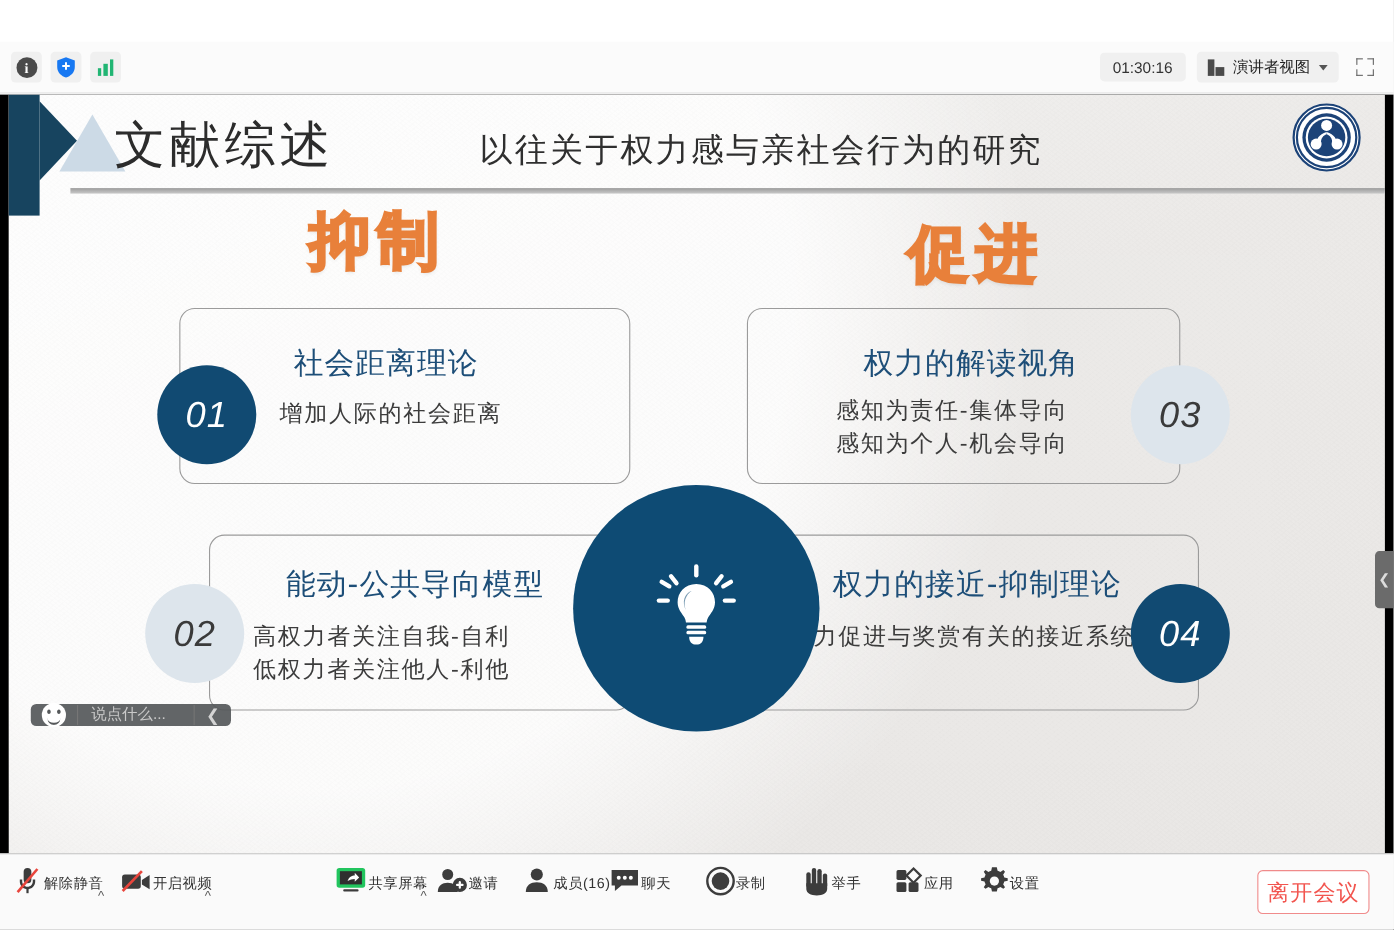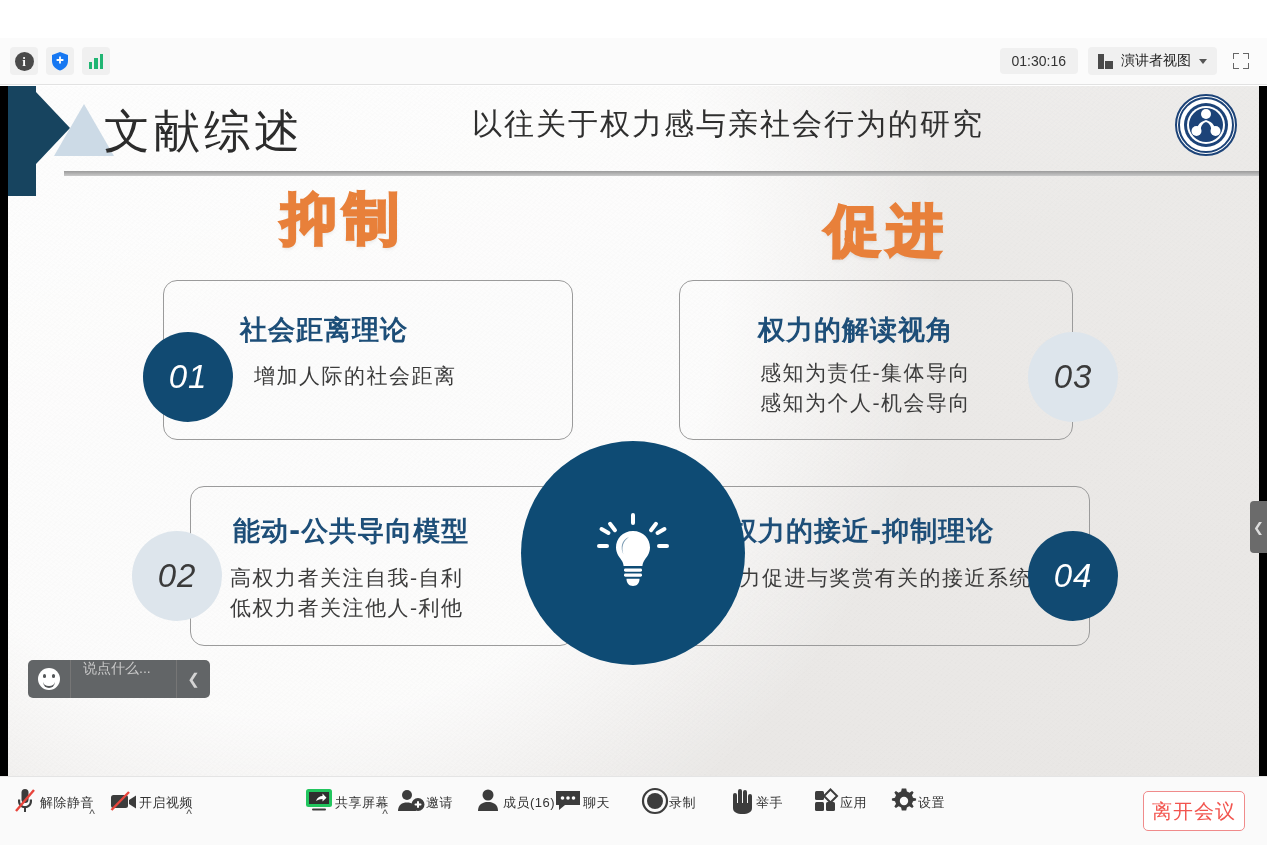--- a/index.html
+++ b/index.html
@@ -119,24 +119,23 @@
     position:absolute; left:46px; top:18px; width:0; height:0;
     border-left:30px solid transparent; border-right:30px solid transparent;
     border-bottom:52px solid #ccdae6;
   }
   .head-title {
     position:absolute; left:96px; top:15px; font-size:46px; color:#2c2c2c;
     letter-spacing:4px; font-weight:500;
     font-family:"DejaVu Sans","Liberation Sans",sans-serif;
   }
   .head-sub {
-    position:absolute; left:428px; top:18px; font-size:30px; color:#2f2f2f;
+    position:absolute; left:428px; top:30px; font-size:30px; color:#2f2f2f;
     letter-spacing:2px;
     font-family:"DejaVu Sans","Liberation Sans",sans-serif;
-    margin-left:36px;
   }
   .head-rule {
     position:absolute; left:56px; top:85px; width:1195px; height:5px;
     background:linear-gradient(to bottom,#9b9b9b,#c9c9c9);
   }
   .logo {
     position:absolute; right:22px; top:8px; width:62px; height:62px; border-radius:50%;
     background:#fff; border:2px solid #1c4378; display:flex; align-items:center; justify-content:center;
     overflow:hidden;
   }
@@ -154,22 +153,22 @@
   
   .card {
     position:absolute; border:1.6px solid #9b9b9b; border-radius:14px; background:transparent;
   }
   .c1 { left:155px; top:194px; width:410px; height:160px; }
   .c2 { left:182px; top:400px; width:384px; height:160px; }
   .c3 { left:671px; top:194px; width:394px; height:160px; }
   .c4 { left:671px; top:400px; width:411px; height:160px; }
 
   .card-title {
-    position:absolute; font-size:27px; color:#1d4e78; letter-spacing:1px; font-weight:700;
-    white-space:nowrap; font-family:"DejaVu Sans","Liberation Sans",sans-serif;
+    position:absolute; font-size:27px; color:#1d4e78; letter-spacing:1px; font-weight:400;
+    white-space:nowrap; font-family:"DejaVu Sans","Liberation Sans",sans-serif;margin-left:27px;
   }
   .card-body {
     position:absolute; font-size:21px; color:#3c3c3c; letter-spacing:1.5px; line-height:1.45;
     font-family:"DejaVu Serif","Liberation Serif",serif;
   }
   .t1 { left:232px; top:226px; }
   .b1 { left:246px; top:275px; }
   .t2 { left:225px; top:427px; }
   .b2 { left:222px; top:477px; }
   .t3 { left:750px; top:226px; }
@@ -190,23 +189,23 @@
 
   .hub {
     position:absolute; left:513px; top:355px; width:224px; height:224px;
     border-radius:50%; background:#0e4b74;
     display:flex; align-items:center; justify-content:center;
     transform:translateY(-0px);
   }
 
   
   .chatbar {
-    position:absolute; left:20px; top:554px; width:182px; height:38px;
+    position:absolute; left:20px; top:554px; width:182px; height:20px;
     background:rgba(85,88,90,.92); border-radius:5px;
-    display:flex; color:#dcdcdc;margin-top:20px;
+    display:flex; align-items:center; color:#dcdcdc;
   }
   .chat-emoji {
     width:42px; display:flex; align-items:center; justify-content:center;
   }
   .emoji-face {
     width:22px;height:22px;border-radius:50%;background:#fff;position:relative;
   }
   .emoji-face:before{
     content:""; position:absolute; left:5px; top:6px; width:3px;height:4px;border-radius:2px;background:#55585a;
     box-shadow:9px 0 0 #55585a;

